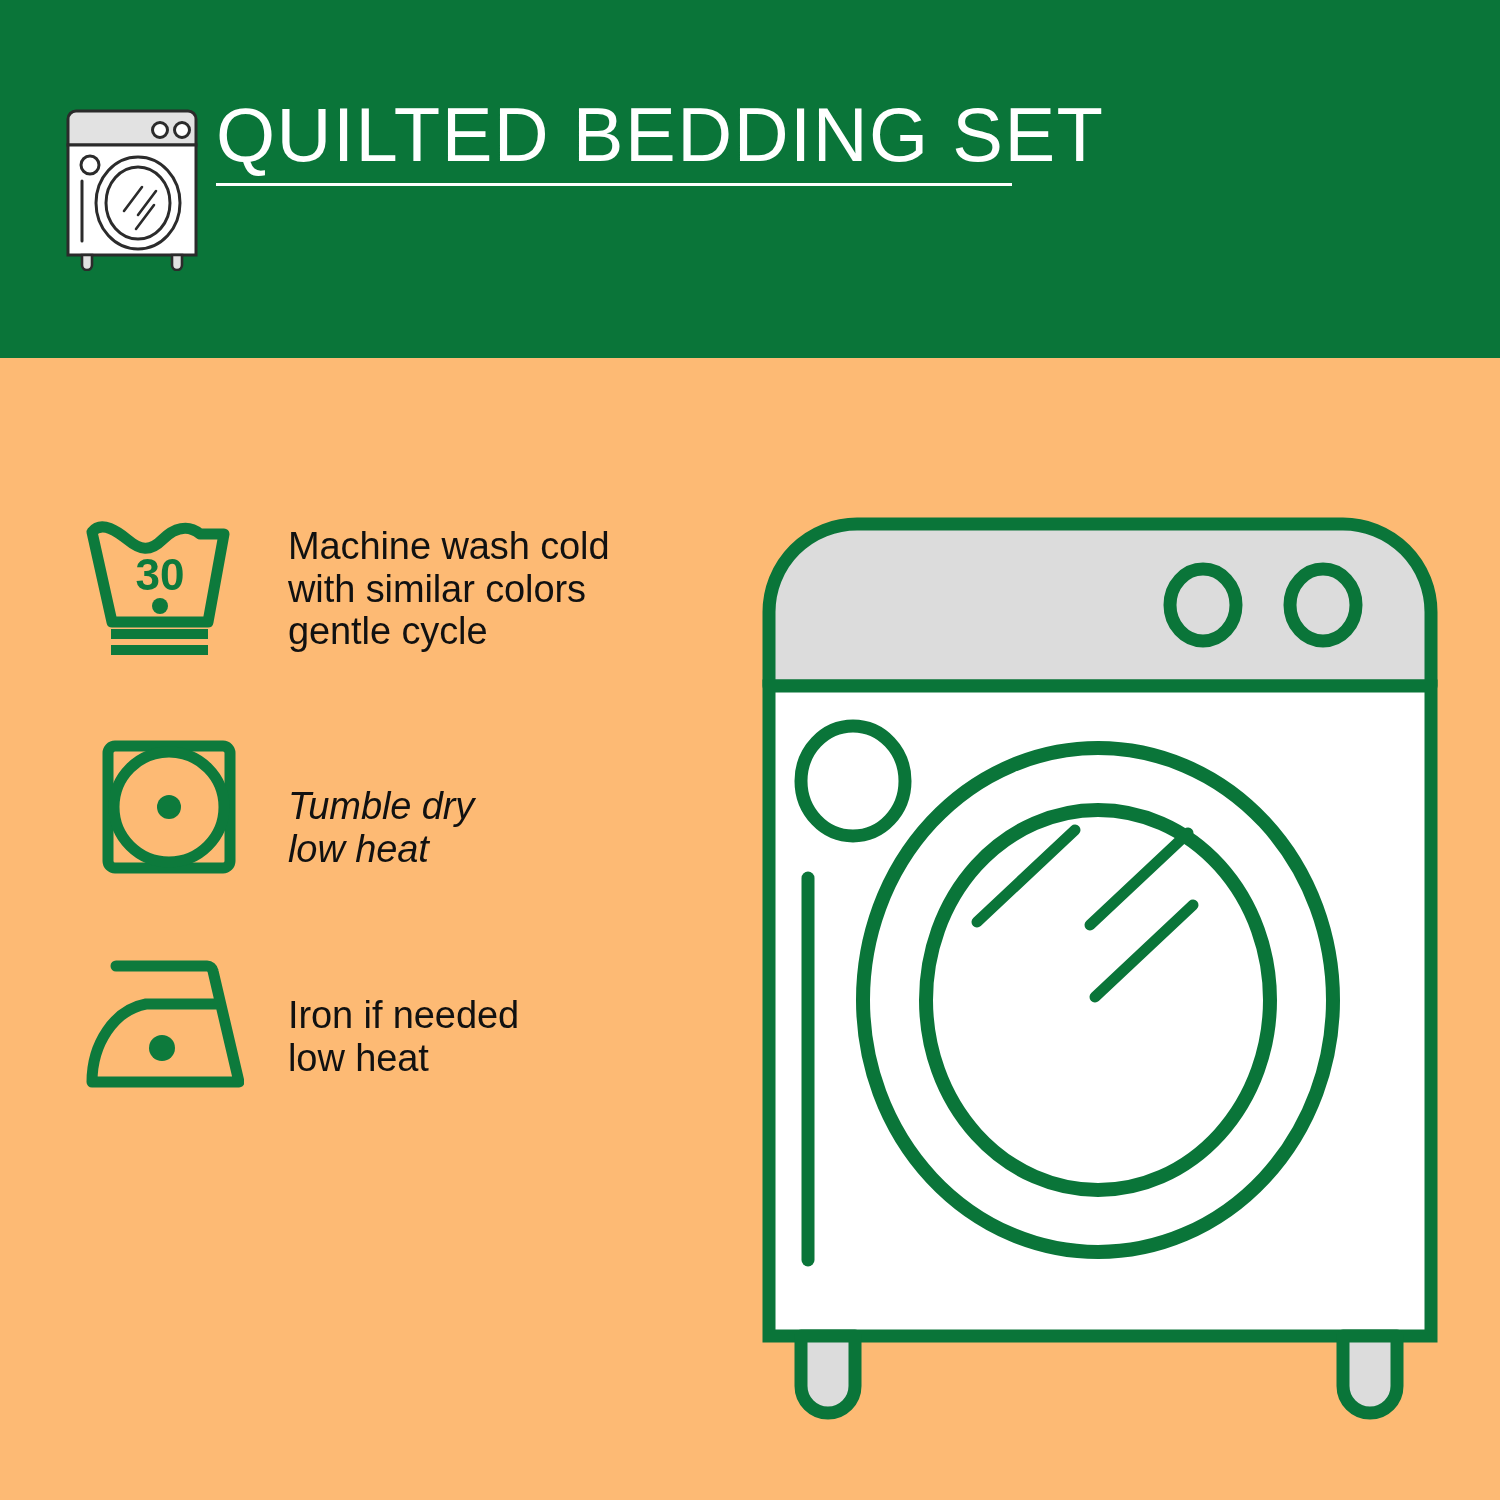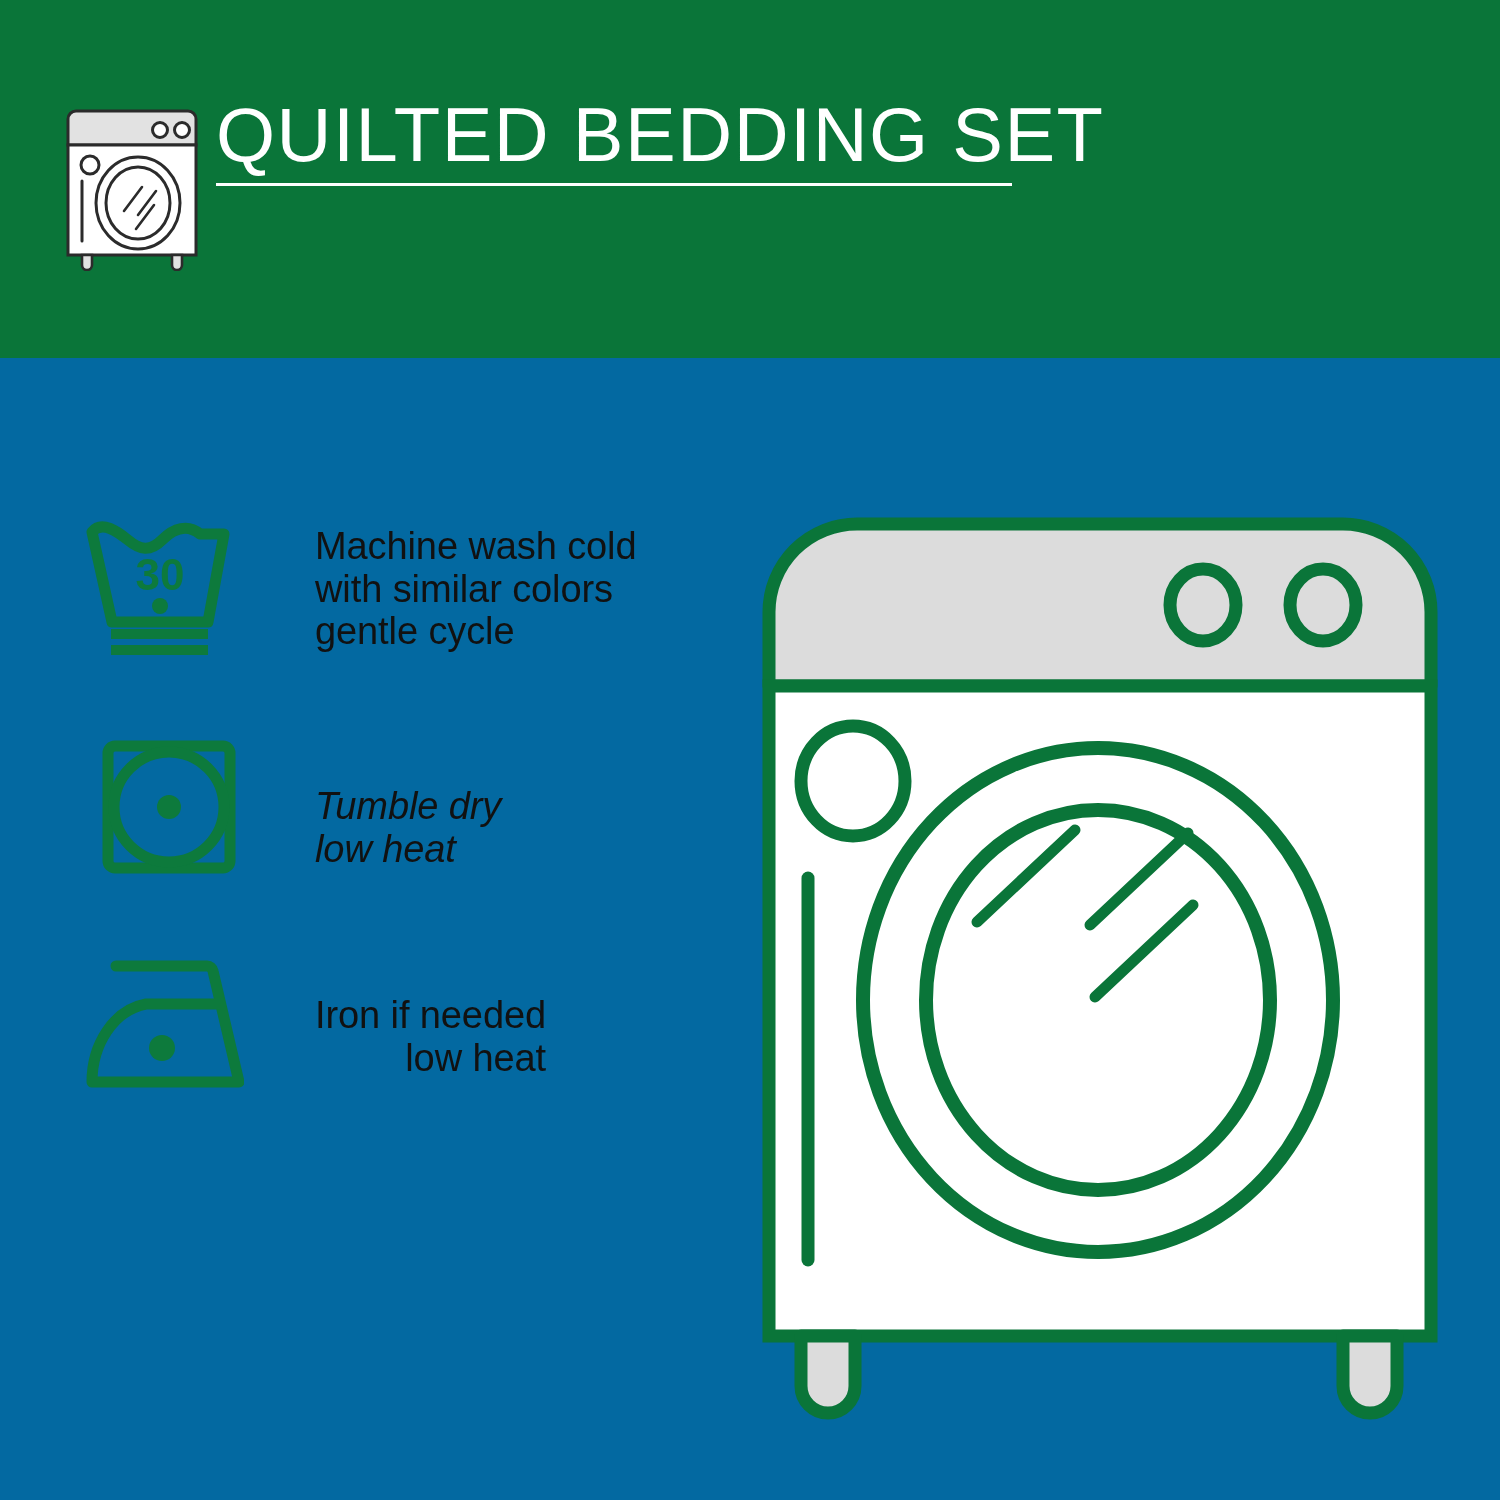--- a/index.html
+++ b/index.html
@@ -9,21 +9,21 @@
     height: 1500px;
     background: #ffffff;
     font-family: "Liberation Sans", sans-serif;
     overflow: hidden;
   }
 
   #page {
     position: relative;
     width: 1500px;
     height: 1500px;
-    background: #0369a1;
+    background: #fdba74;
   }
 
   
   .header-band {
     position: absolute;
     left: 0;
     top: 0;
     width: 1500px;
     height: 358px;
     background: #0a7539;
@@ -90,35 +90,35 @@
   .care-symbol {
     flex: 0 0 165px;
     width: 165px;
     height: 150px;
     position: relative;
   }
 
   .care-symbol svg { display: block; }
 
   .care-label {
-    margin-left: 66px;
+    margin-left: 39px;
     font-family: "Liberation Sans", sans-serif;
     font-size: 38px;
     line-height: 42.5px;
     color: #111111;
     font-weight: 400;
     letter-spacing: -0.1px;
     white-space: pre-line;
     padding-top: 8px;
   }
 
   .care-item.item-wash   .care-label { padding-top: 13px; }
   .care-item.item-bleach .care-label { padding-top: 50px; }
   .care-item.item-dry    .care-label { padding-top: 53px; font-style: italic; }
-  .care-item.item-iron   .care-label { padding-top: 42px; text-align: right; }
+  .care-item.item-iron   .care-label { padding-top: 42px; }
 
   
   .machine-illustration {
     position: absolute;
     left: 745px;
     top: 500px;
     width: 710px;
     height: 920px;
   }
   .machine-illustration svg { display: block; }

